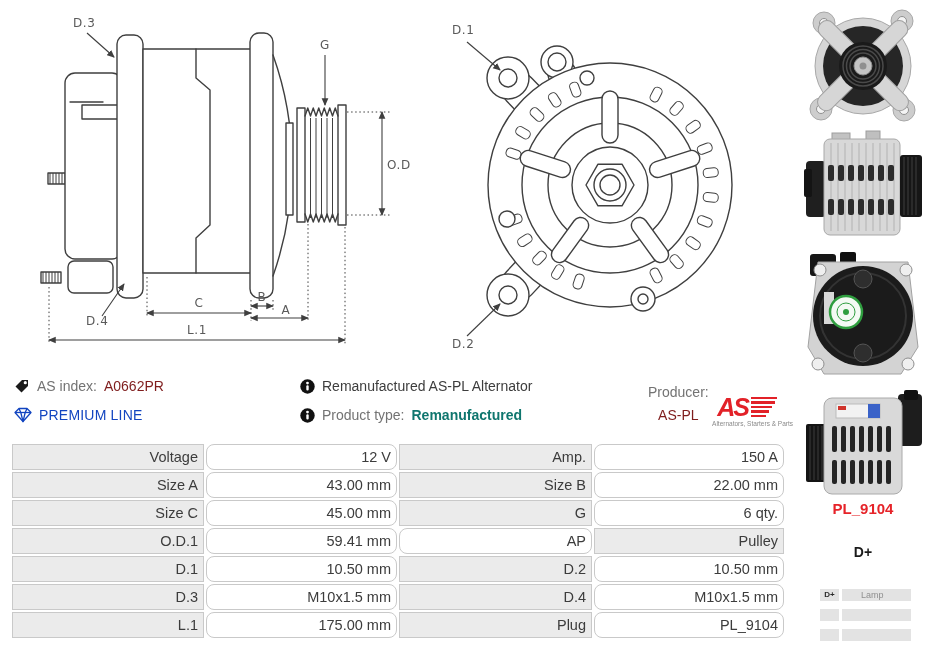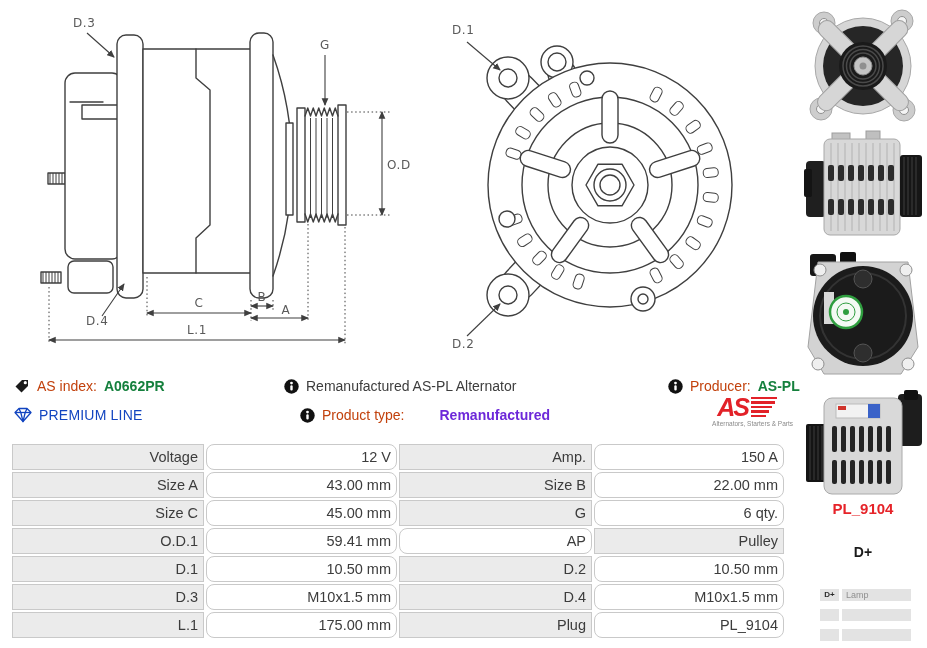--- a/index.html
+++ b/index.html
@@ -8,24 +8,24 @@
   svg text{font-family:"DejaVu Sans",sans-serif;}
   
   .shape{fill:#fff;stroke:#3f3f3f;stroke-width:1.4;stroke-linejoin:round;stroke-linecap:round;}
   .ln{fill:none;stroke:#3f3f3f;stroke-width:1.4;stroke-linejoin:round;stroke-linecap:round;}
   .thin{fill:none;stroke:#3f3f3f;stroke-width:1;}
   .dim{fill:none;stroke:#3f3f3f;stroke-width:1.1;}
   .dot{fill:none;stroke:#3f3f3f;stroke-width:1;stroke-dasharray:1.5 2.6;}
   .dlab{font-size:12px;fill:#5a5a5a;letter-spacing:.6px;}
   
   .info-item{position:absolute;display:flex;align-items:center;gap:7px;font-size:14px;height:18px;}
-  .info-label{color:#c2410c;}
-  .info-strong{color:#15803d;font-weight:bold;}
+  .info-label{color:#737373;}
+  .info-strong{color:#7f1d1d;font-weight:normal;}
   .premium-text{color:#1245c0;font-weight:normal;letter-spacing:.2px;}
-  .green-strong{color:#6d28d9;font-weight:bold;margin-left:28px;}
+  .green-strong{color:#0f766e;font-weight:bold;}
   .as-logo{position:absolute;left:701px;top:395px;width:92px;text-align:right;}
   .as-logo-mark{display:flex;align-items:center;justify-content:center;height:24px;}
   .as-logo-text{font-style:italic;font-weight:bold;font-size:25px;line-height:22px;color:#e22128;letter-spacing:-2px;}
   .as-logo-stripes{display:flex;flex-direction:column;gap:2px;margin-left:3px;align-items:flex-start;}
   .as-logo-stripes span{display:block;height:2.6px;background:#e22128;}
   .as-logo-sub{font-size:6.5px;color:#8a8a8a;white-space:nowrap;margin-top:1px;}
   
   .spec-table{position:absolute;left:12px;top:444px;display:grid;
               grid-template-columns:192px 191px 193px 190px;gap:2px 2px;}
   .spec-cell{height:24px;line-height:24px;border:1px solid #c9c9c9;padding:0 5px;
@@ -36,21 +36,21 @@
   .photo{position:absolute;}
   .plug-code{position:absolute;left:798px;top:500px;width:130px;text-align:center;
              color:#e62329;font-weight:bold;font-size:15px;}
   .terminal{position:absolute;left:798px;top:544px;width:130px;text-align:center;
             color:#1a1a1a;font-weight:bold;font-size:14px;}
   .pin-table{position:absolute;left:820px;top:589px;width:92px;}
   .pin-row{display:flex;margin-bottom:8px;}
   .pin-cell-a{width:19px;height:12px;background:#e3e3e3;font-size:8px;font-weight:bold;
               color:#2a2a2a;text-align:center;line-height:12px;}
   .pin-cell-b{width:69px;height:12px;background:#e3e3e3;margin-left:3px;font-size:9px;
-              color:#8f8f8f;line-height:12px;padding-left:4px;box-sizing:border-box;}
+              color:#8f8f8f;line-height:12px;padding-left:19px;box-sizing:border-box;}
 </style>
 </head>
 <body>
 
 <div class="page">
 
   <svg class="photo" style="left:40px;top:8px;" width="370" height="352" viewBox="0 0 370 352">
     <defs>
       <marker id="arr1" viewBox="0 0 8 8" refX="7" refY="4" markerWidth="7" markerHeight="7" orient="auto-start-reverse">
         <path d="M0,0.5 L8,4 L0,7.5 z" fill="#3f3f3f"></path>
@@ -204,30 +204,30 @@
 
   <div class="info-item" style="left:14px;top:377px;">
     <svg width="16" height="16" viewBox="0 0 16 16">
       <path d="M1.5,8.5 L8,2 L14,2 L14,8 L7.5,14.5 Z" fill="#1a1a1a"></path>
       <circle cx="11.3" cy="4.7" r="1.6" fill="#fff"></circle>
     </svg>
     <span class="info-label">AS index:</span>
     <span class="info-strong">A0662PR</span>
   </div>
 
-  <div class="info-item" style="left:284px;top:377px;">
+  <div class="info-item" style="left:300px;top:377px;">
     <svg width="15" height="15" viewBox="0 0 15 15">
       <circle cx="7.5" cy="7.5" r="7.2" fill="#111"></circle>
       <circle cx="7.5" cy="4.1" r="1.4" fill="#fff"></circle>
       <rect x="6.3" y="6.3" width="2.4" height="5.2" rx="1.1" fill="#fff"></rect>
     </svg>
     <span class="info-label" style="color:#3d3d3d;">Remanufactured AS-PL Alternator</span>
   </div>
 
-  <div class="info-item" style="left:668px;top:377px;">
+  <div class="info-item" style="left:648px;top:377px;flex-direction:column;">
     <svg width="15" height="15" viewBox="0 0 15 15">
       <circle cx="7.5" cy="7.5" r="7.2" fill="#111"></circle>
       <circle cx="7.5" cy="4.1" r="1.4" fill="#fff"></circle>
       <rect x="6.3" y="6.3" width="2.4" height="5.2" rx="1.1" fill="#fff"></rect>
     </svg>
     <span class="info-label">Producer:</span>
     <span class="info-strong">AS-PL</span>
   </div>
 
   <div class="info-item" style="left:14px;top:406px;">

